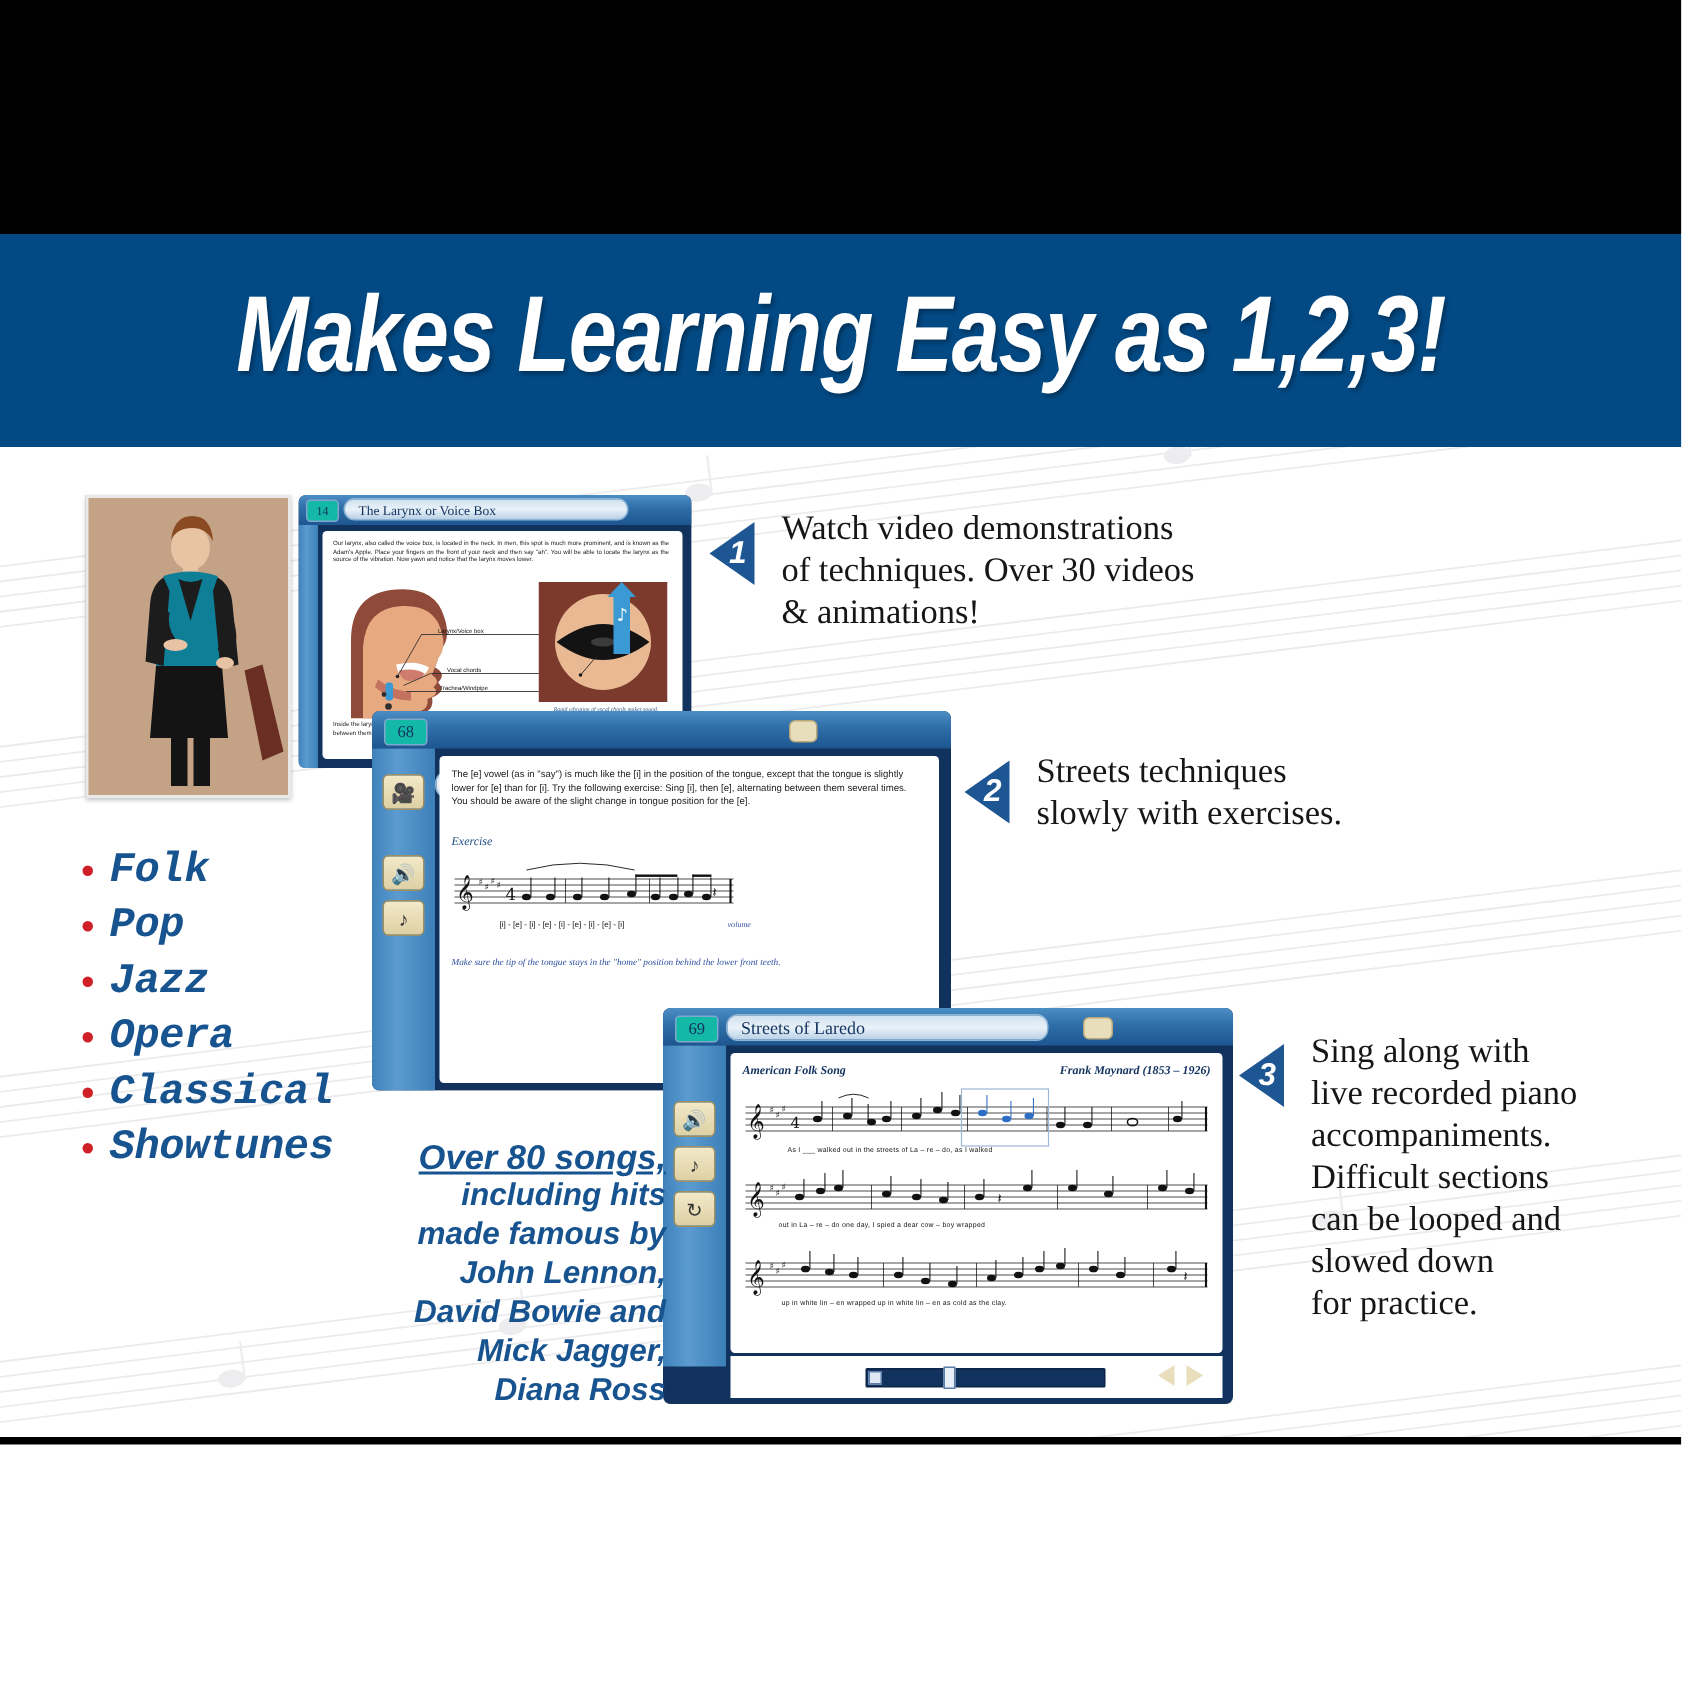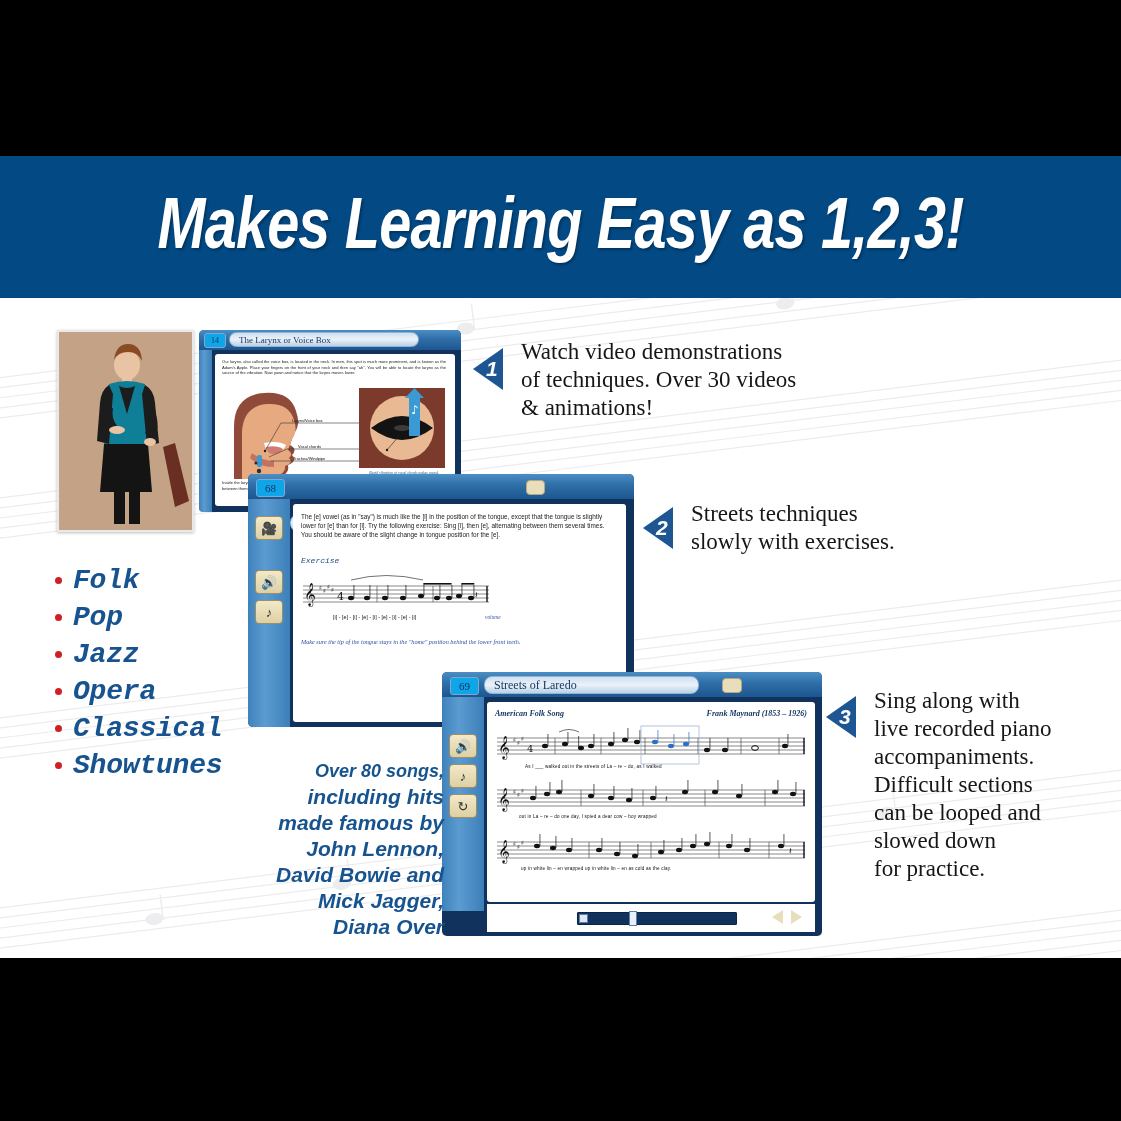--- a/index.html
+++ b/index.html
@@ -3,21 +3,21 @@
 <meta charset="utf-8">
 <title>Makes Learning Easy as 1,2,3!</title>
 <style>
   html,body{margin:0;padding:0;}
   body{
     width:1121px;height:1121px;overflow:hidden;
     background:#ffffff;
     font-family:"Liberation Sans", sans-serif;
     position:relative;
   }
-  #stage{position:absolute;left:0;top:0;width:1121px;height:1121px;overflow:hidden;background:#fff;}
+  #stage{position:absolute;left:0;top:0;width:1121px;height:963px;overflow:hidden;background:#fff;}
 
   
   .bar-top{position:absolute;left:0;top:0;width:1121px;height:156px;background:#000;}
   .bar-bottom{position:absolute;left:0;top:958px;width:1121px;height:163px;background:#000;}
 
   
   .banner{position:absolute;left:0;top:156px;width:1121px;height:142px;background:#034a85;}
   .banner-title{
     position:absolute;left:0;top:182px;width:1121px;text-align:center;
     font-family:"Liberation Sans", sans-serif;
@@ -46,21 +46,21 @@
   .app-frame{
     position:absolute;left:0;top:0;width:100%;height:100%;
     background:#12325e;border-radius:5px;
     box-shadow:2px 3px 6px rgba(0,0,0,0.35);
   }
   .app-titlebar{
     position:absolute;left:0;top:0;width:100%;
     background:linear-gradient(180deg,#4b8ec4 0%,#2f6ea8 45%,#1d5690 100%);
   }
   .title-pagenum{
-    position:absolute;background:#0ea5e9;border:1px solid #7ea8cd;border-radius:3px;
+    position:absolute;background:#14b8a6;border:1px solid #7ea8cd;border-radius:3px;
     color:#12325e;text-align:center;font-family:"Liberation Serif", serif;
   }
   .title-field{
     position:absolute;background:linear-gradient(180deg,#cfe0ef 0%,#eaf2f9 50%,#b9d1e6 100%);
     border:1px solid #8fb4d4;border-radius:8px;
     color:#12325e;font-family:"Liberation Serif", serif;
     padding-left:9px;box-sizing:border-box;display:flex;align-items:center;
   }
   .title-badge{
     position:absolute;background:#e8debb;border:1px solid #b9a87a;border-radius:4px;
@@ -75,21 +75,21 @@
     display:flex;align-items:center;justify-content:center;
     font-size:13px;color:#333;line-height:1;
   }
   .app-page{
     position:absolute;background:#ffffff;border-radius:3px;overflow:hidden;
   }
   .body-text{
     font-family:"Liberation Sans", sans-serif;color:#1c1c1c;
   }
   .sci-caption{font-family:"Liberation Serif", serif;font-style:italic;color:#1d4f82;}
-  .exercise-label{font-family:Liberation Mono, monospace;font-style:italic;color:#1d4f82;text-align:right;}
+  .exercise-label{font-family:Liberation Serif, serif;font-style:italic;color:#1d4f82;text-align:right;}
   .composer{font-family:"Liberation Serif", serif;font-style:italic;color:#12325e;font-weight:bold;}
   .lyric{position:absolute;font-family:"Liberation Sans", sans-serif;font-size:5px;color:#111;white-space:nowrap;}
 
   
   .callout{position:absolute;}
   .arrow{
     position:absolute;width:0;height:0;
     border-top:21px solid transparent;border-bottom:21px solid transparent;
     border-right:30px solid #1d5693;
   }
@@ -110,21 +110,21 @@
     font-family:Liberation Mono, monospace;font-weight:bold;font-style:italic;
     font-size:28px;color:#17538f;letter-spacing:-0.2px;
   }
 
   
   .songs-blurb{
     position:absolute;left:230px;top:758px;width:214px;text-align:right;
     font-family:"Liberation Sans", sans-serif;font-weight:bold;font-style:italic;
     font-size:21px;line-height:26px;color:#17538f;
   }
-  .songs-blurb .first{font-size:18px;}
+  .songs-blurb .first{font-size:23px;text-decoration:underline;}
 </style>
 </head>
 <body>
 
 <div id="stage">
 
   <div class="bar-top"></div>
   <div class="bar-bottom"></div>
 
   <div class="banner"></div>
@@ -591,16 +591,16 @@
     </div>
   </div>
 
   <div class="songs-blurb">
     <div class="first">Over 80 songs,</div>
     <div>including hits</div>
     <div>made famous by</div>
     <div>John Lennon,</div>
     <div>David Bowie and</div>
     <div>Mick Jagger,</div>
-    <div>Diana Over</div>
+    <div>Diana Ross</div>
   </div>
 
 </div>
 
 </body></html>

